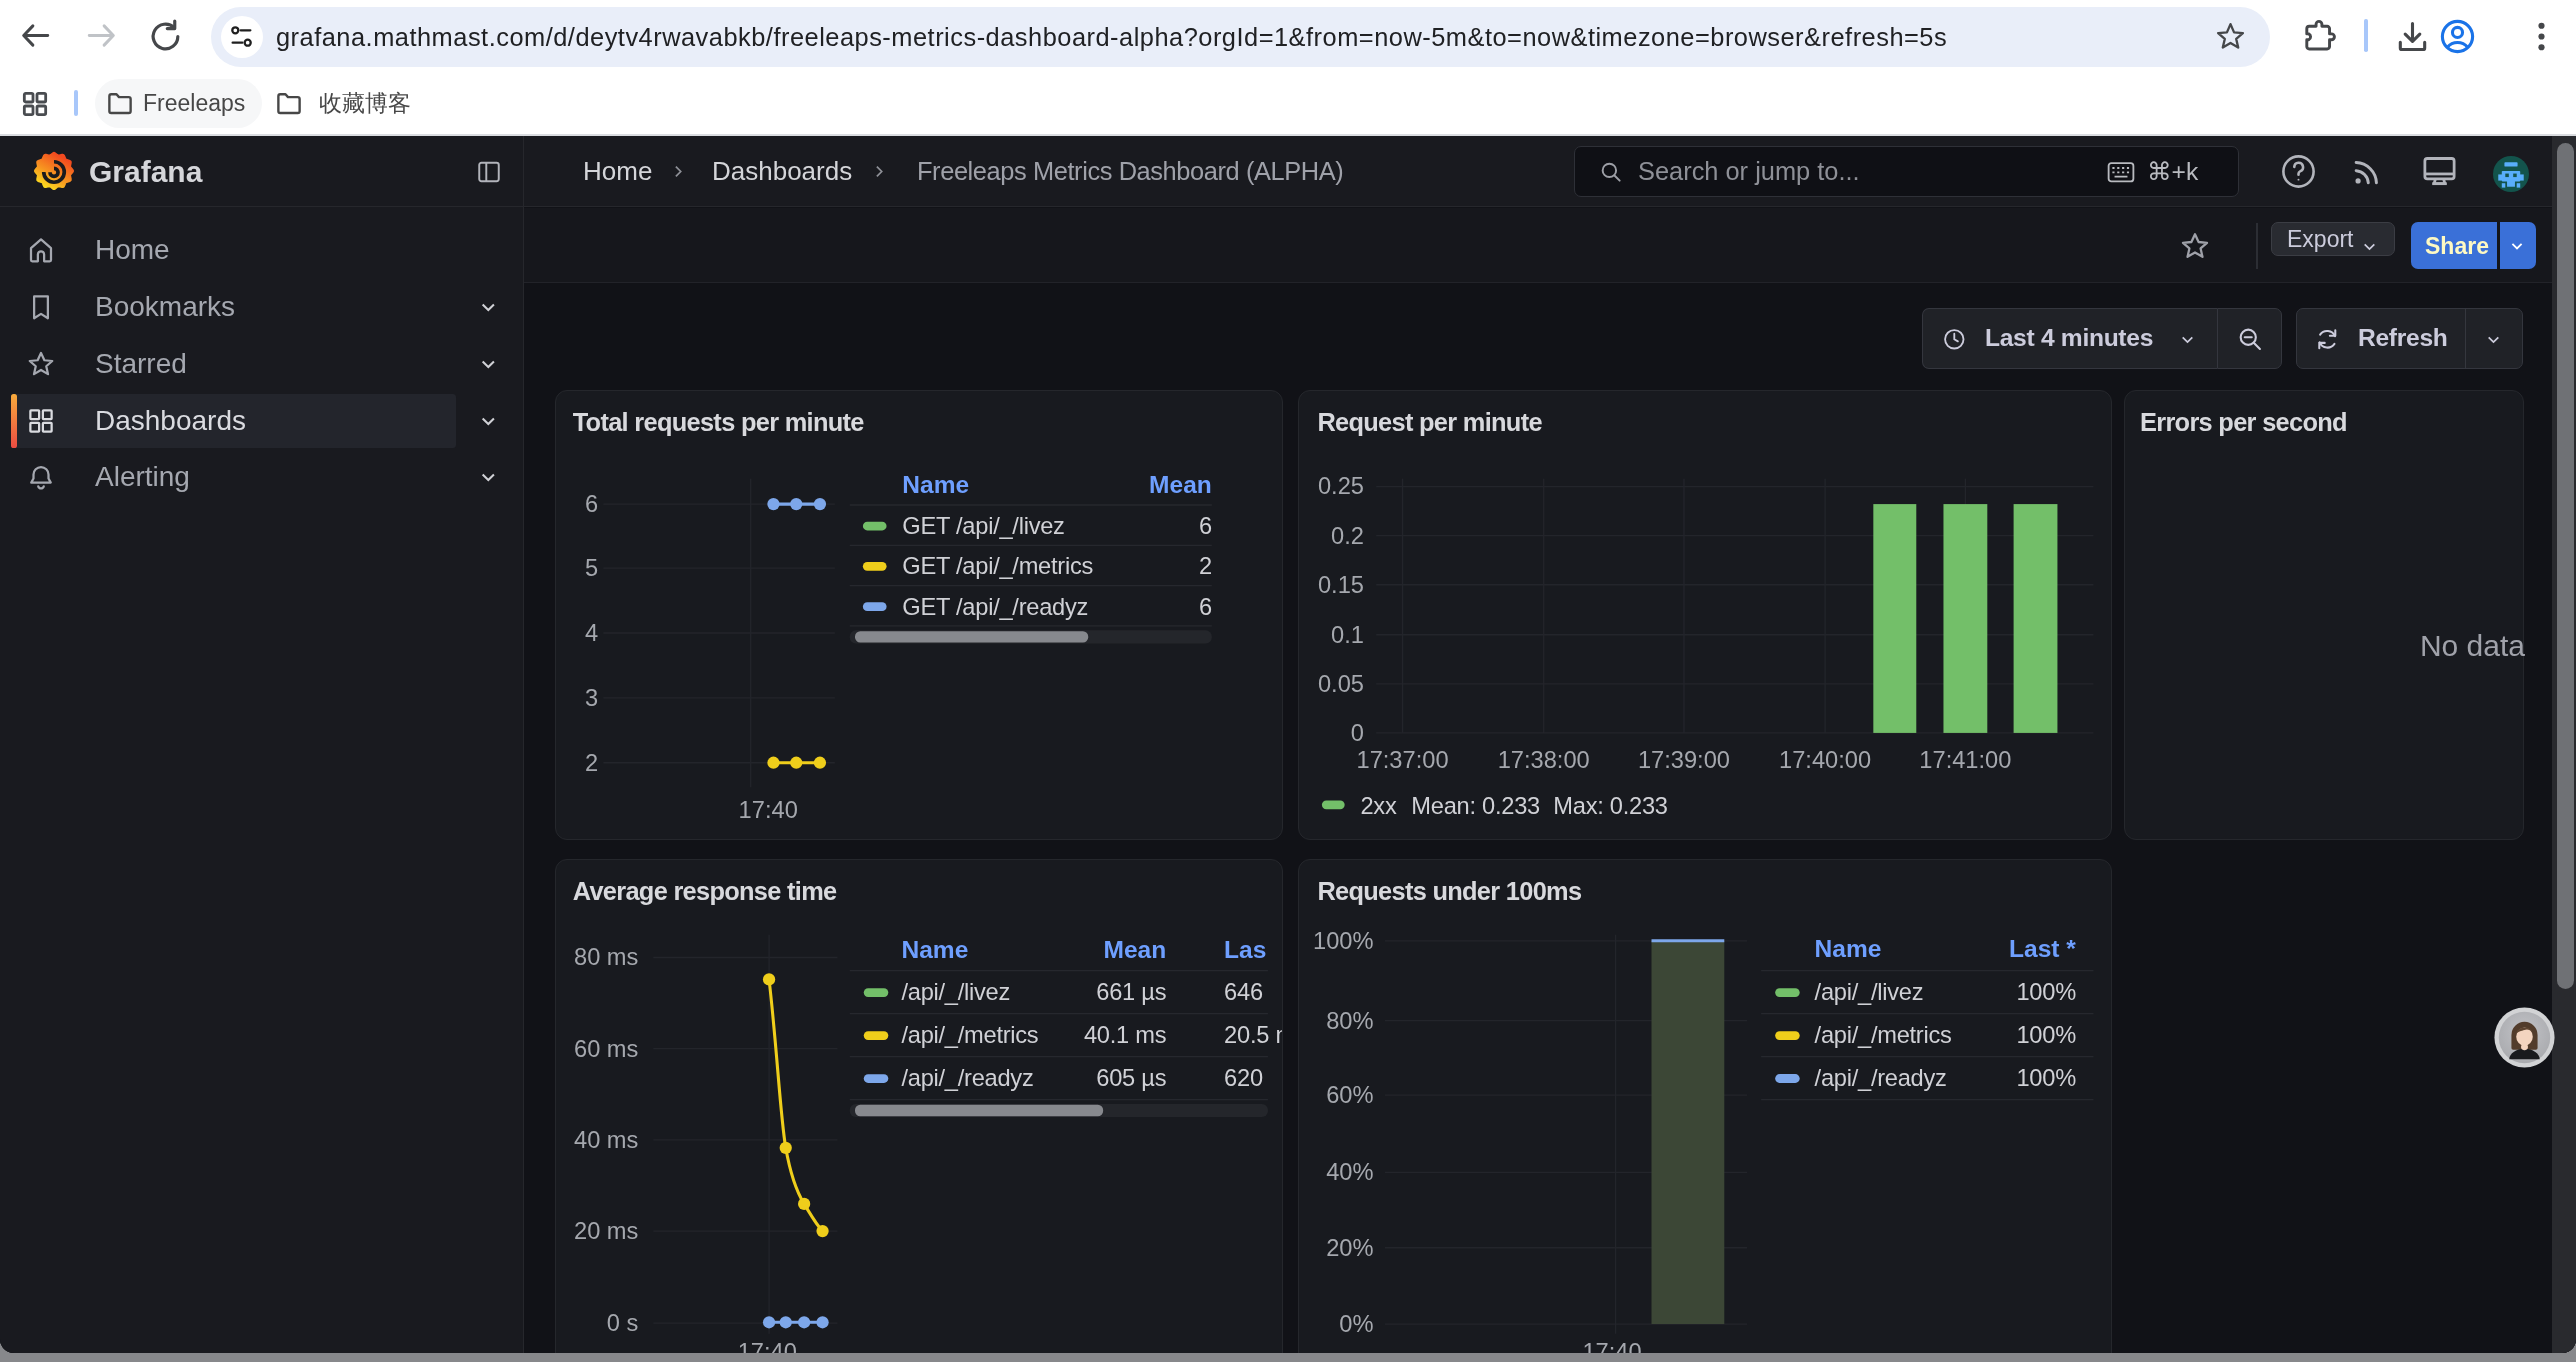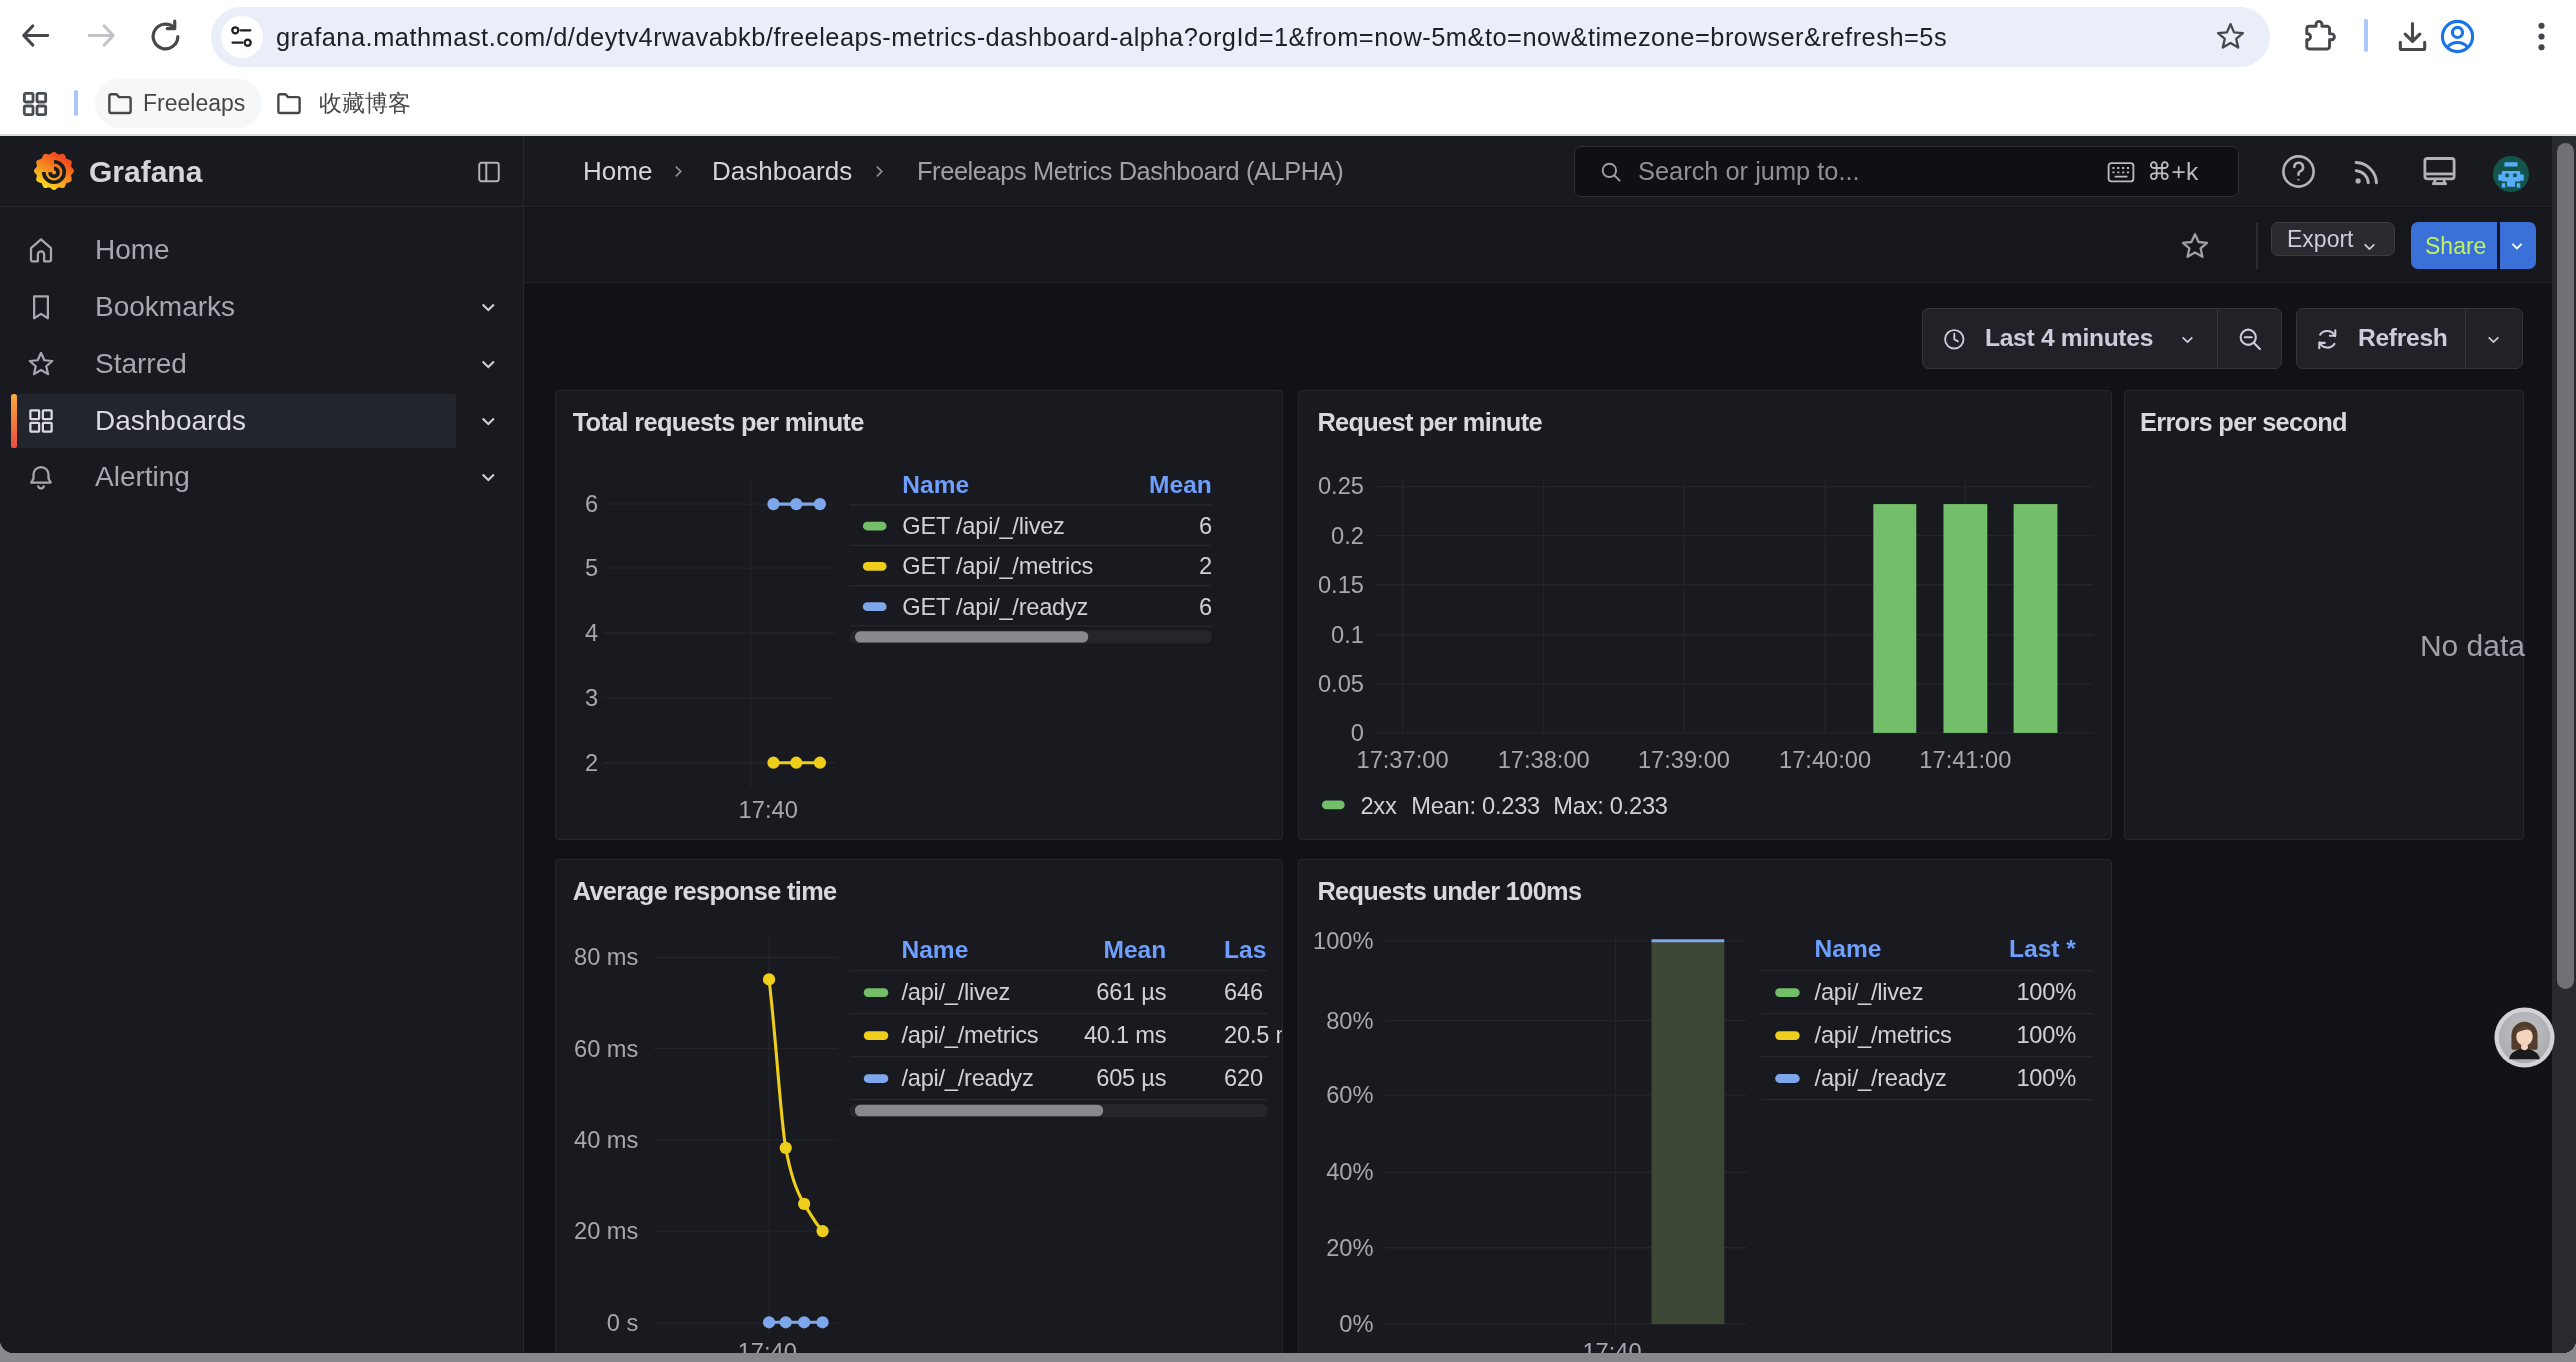--- a/index.html
+++ b/index.html
@@ -20,21 +20,21 @@
   #app { position:absolute; left:0; top:136px; width:2576px; height:1217px; background:#111217; }
   #sidebar { position:absolute; left:0; top:0; width:524px; height:1217px; background:#191a1f; border-right:0.9px solid #26272c; }
   #sidehead { position:absolute; left:0; top:0; width:524px; height:71px; border-bottom:0.9px solid #26272c; }
   #topbar { position:absolute; left:524px; top:0; width:2052px; height:71px; background:#191a1f; border-bottom:0.9px solid #26272c; }
   #subbar { position:absolute; left:524px; top:72px; width:2052px; height:75px; background:#16171c; border-bottom:0.9px solid #222329; }
   #canvas { position:absolute; left:524px; top:147px; width:2052px; height:1070px; background:#111217; overflow:hidden; }
   .navitem { position:absolute; left:0; width:524px; height:56px; color:#a5a8b0; font-size:28px; }
   .navitem .lbl { position:absolute; left:95px; top:50%; transform:translateY(-50%); }
   .navitem svg.ic { position:absolute; left:26px; top:50%; transform:translateY(-50%); }
   .navitem svg.chev { position:absolute; right:23px; top:50%; transform:translateY(-50%); }
-  .panel { position:absolute; background:#181a1f; border:0.9px solid #25272c; border-radius:4px; }
+  .panel { position:absolute; background:#181a1f; border:0.9px solid #25272c; border-radius:12px; }
   .ptitle { position:absolute; left:16.7px; top:16.7px; font-size:25.4px; font-weight:700; color:#d8d9dd; letter-spacing:-0.7px; }
   .btn { position:absolute; border:0.9px solid #34363e; border-radius:7px; background:#202227; color:#ccccdc; font-size:24.6px; letter-spacing:-0.3px; }
   text { font-family:"Liberation Sans", sans-serif; }
 </style>
 </head>
 <body>
 <div id="win">
   <div id="chrome">
 
     <svg class="abs" style="left:17.5px;top:18.4px" width="35" height="35" viewBox="0 0 40 40" fill="none" stroke="#45474a" stroke-width="3.4" stroke-linecap="round" stroke-linejoin="round">
@@ -244,21 +244,21 @@
           <path d="M12 3.2 l2.7 5.8 6.3 0.6 -4.8 4.2 1.4 6.3 -5.6 -3.3 -5.6 3.3 1.4 -6.3 -4.8 -4.2 6.3 -0.6 z"></path>
         </svg>
       <div class="abs" style="left:1732px;top:15px;width:1.8px;height:46px;background:#2c2e34"></div>
       <div class="btn" style="left:1747px;top:14px;width:124px;height:34px;font-size:23px;letter-spacing:0;background:#292b31;border-color:#3b3d44">
         <span class="abs" style="left:15px;top:50%;transform:translateY(-50%)">Export</span>
         <svg class="abs" style="left:87px;top:13px" width="21" height="21" viewBox="0 0 24 24" fill="none" stroke="#ccccdc" stroke-width="2">
             <path d="M6.5 9.5 L12 15 l5.5 -5.5"></path>
           </svg>
       </div>
       <div class="abs" style="left:1887px;top:14px;width:125px;height:47px;border-radius:7px;background:#3a70d8;overflow:hidden">
-        <span class="abs" style="left:14px;top:50%;transform:translateY(-50%);font-size:23px;font-weight:400;color:#bef264">Share</span>
+        <span class="abs" style="left:14px;top:50%;transform:translateY(-50%);font-size:23px;font-weight:700;color:#fef9c3">Share</span>
         <div class="abs" style="left:86px;top:0;width:2.6px;height:47px;background:#14161b"></div>
         <svg class="abs" style="left:96px;top:14px" width="20" height="20" viewBox="0 0 24 24" fill="none" stroke="#fff" stroke-width="2.2">
             <path d="M6.5 9.5 L12 15 l5.5 -5.5"></path>
           </svg>
       </div>
     </div>
     <div id="canvas">
 
       <div class="btn" style="left:1398px;top:24.6px;width:295px;height:61px;border-radius:7px 0 0 7px;border-right:none">
         <svg class="abs" style="left:19px;top:18.4px" width="24.6" height="24.6" viewBox="0 0 24 24" fill="none" stroke="#ccccdc" stroke-width="1.8" stroke-linecap="round">

